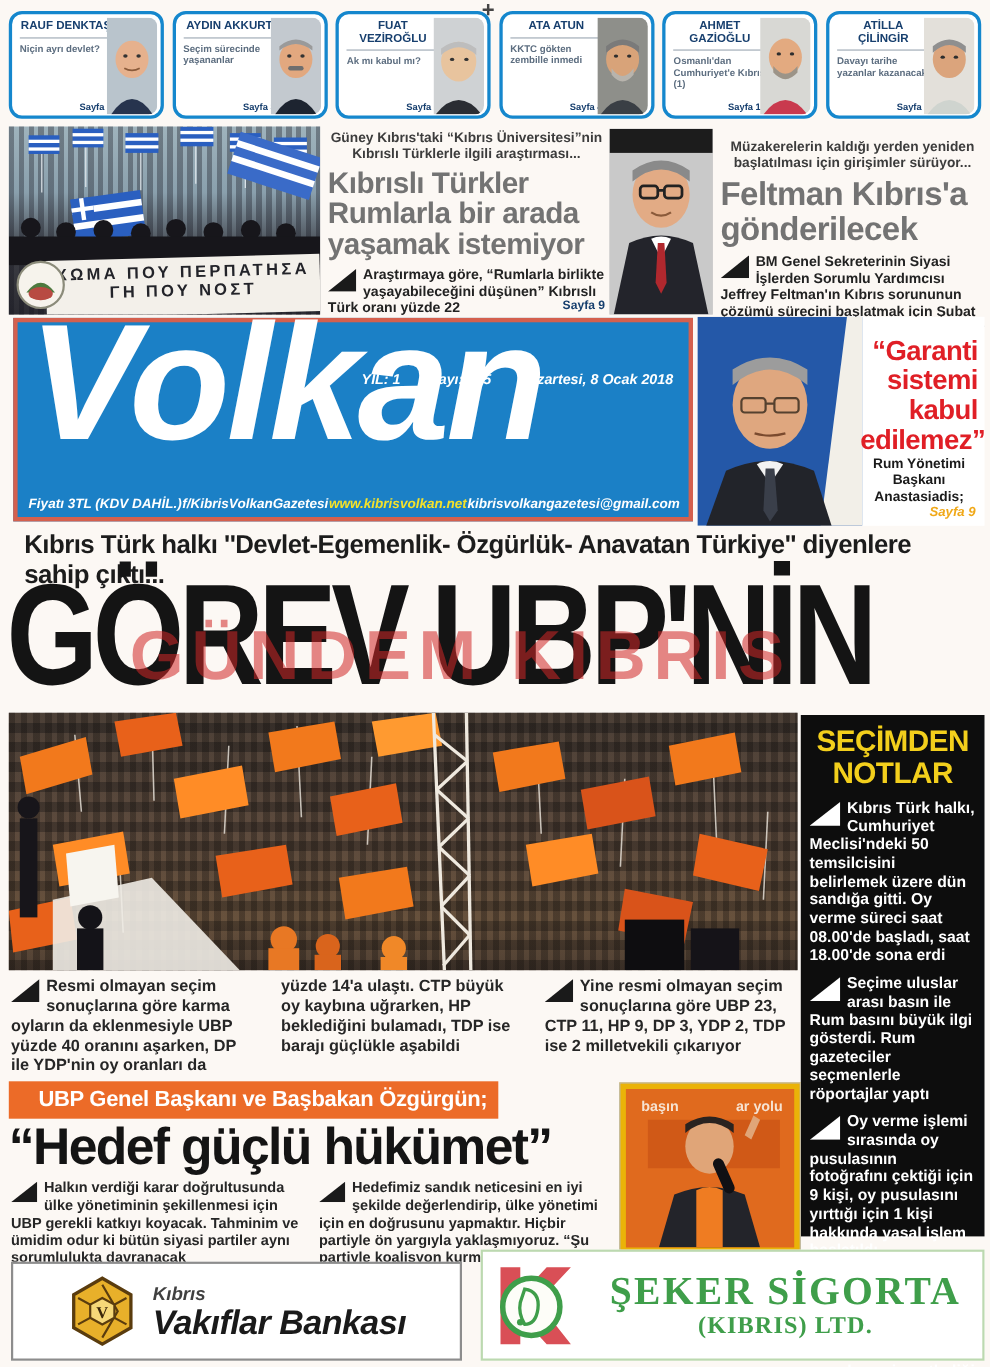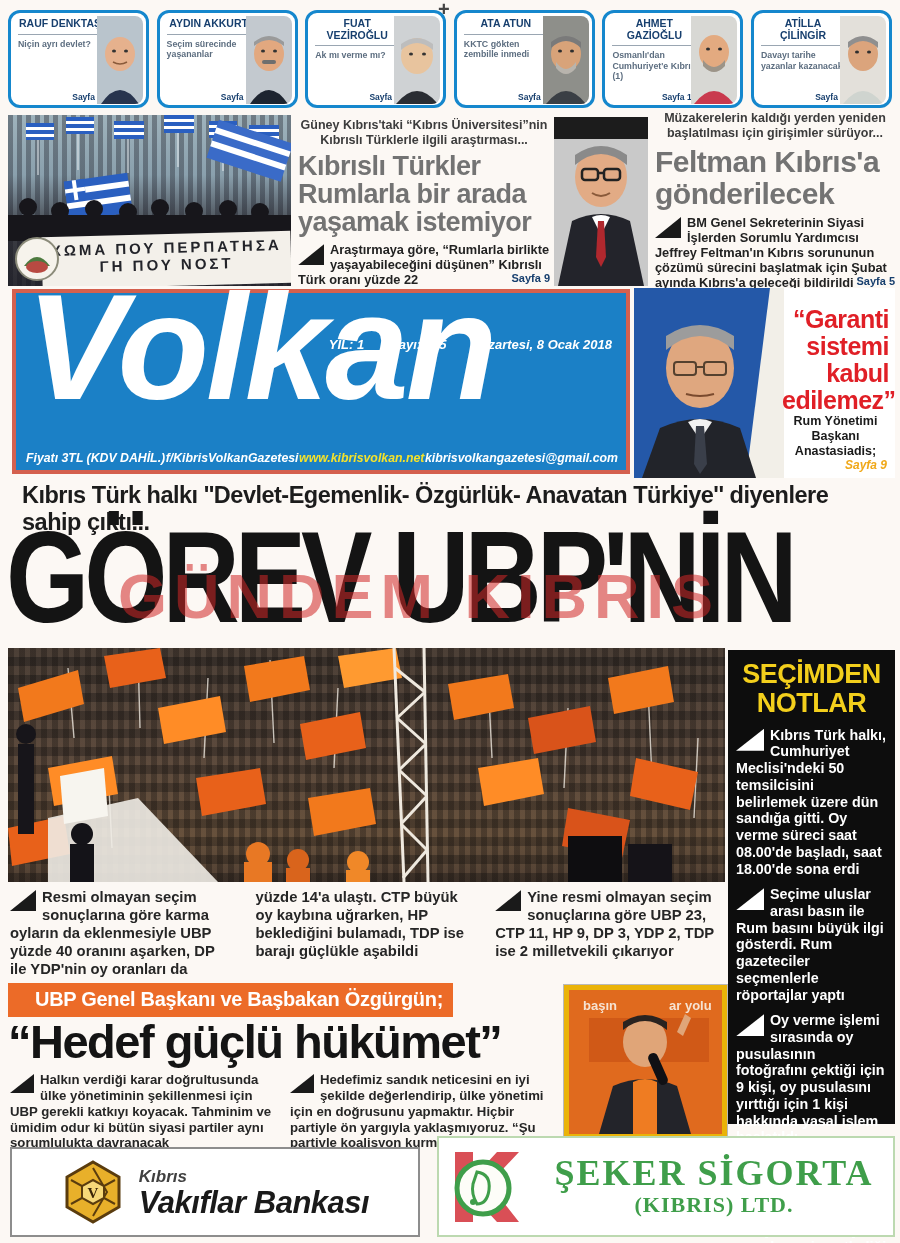--- a/index.html
+++ b/index.html
@@ -25,21 +25,21 @@
   .card-photo { position:absolute; right:3px; top:3px; width:46px; height:88px; border-radius:0 8px 8px 0; overflow:hidden; }
 
   
   .photo-frame { overflow:hidden; }
   #protest-photo { left:8px; top:115px; width:283px; height:171px;
     background:
       repeating-linear-gradient(90deg, rgba(20,20,30,.35) 0 5px, rgba(0,0,0,0) 5px 9px),
       linear-gradient(180deg,#9fb3bc 0%, #8aa0ad 35%, #3a3b42 70%, #2c2c33 100%); }
   #turks-story { left:298px; top:118px; width:252px; height:168px; }
   #feltman-photo { left:554px; top:117px; width:94px; height:169px; background:#c7c7c7; }
-  #feltman-story { left:655px; top:111px; width:240px; height:168px; }
+  #feltman-story { left:655px; top:126px; width:240px; height:168px; }
   .kicker { color:#3c3c3c; font-weight:bold; font-size:12.5px; line-height:1.2; text-align:center; }
   .story-headline { color:#737373; font-weight:bold; letter-spacing:-0.5px; }
   #turks-story .story-headline { font-size:27px; line-height:1.04; margin-top:4px; }
   #feltman-story .story-headline { font-size:30px; line-height:1.05; margin-top:5px; }
   .summary { color:#222; font-weight:bold; font-size:12.8px; line-height:1.18; margin-top:6px; }
   .tri { width:26px; height:21px; background:#1a1a1a; float:left; margin:2px 6px 0 0;
     clip-path:polygon(100% 0, 100% 100%, 0 100%); }
   .page-ref { color:#173f6e; font-weight:bold; font-size:11px; float:right; }
   .banner { position:absolute; left:34px; bottom:0; right:0; height:52px; background:#f3f0ea;
     transform:rotate(-1.5deg); padding-top:5px; }
@@ -165,21 +165,21 @@
           <rect x="16" y="44" width="14" height="4" rx="2" fill="#6e6e6e"></rect>
           <ellipse cx="17" cy="35" rx="2" ry="1.6" fill="#333"></ellipse>
             <ellipse cx="29" cy="35" rx="2" ry="1.6" fill="#333"></ellipse>
         </svg>
       </div>
     </div>
 
     <div class="card">
       <div class="card-left">
         <div class="card-name">FUAT VEZİROĞLU</div>
-        <div class="card-blurb">Ak mı verme mı?</div>
+        <div class="card-blurb">Ak mı kabul mı?</div>
         <div class="card-page">Sayfa 1</div>
       </div>
       <div class="card-photo">
         <svg width="46" height="88" viewBox="0 0 46 88">
           <rect width="46" height="88" fill="#cfd2d4"></rect>
           <ellipse cx="23" cy="40" rx="16" ry="18" fill="#e8c49e"></ellipse>
           <path d="M7,34 Q23,20 39,34 L39,28 Q23,16 7,28 Z" fill="#bdbdbd"></path>
           <path d="M2,88 Q23,62 44,88 Z" fill="#2a2d33"></path>
           <ellipse cx="17" cy="38" rx="2" ry="1.5" fill="#333"></ellipse>
             <ellipse cx="30" cy="38" rx="2" ry="1.5" fill="#333"></ellipse>

